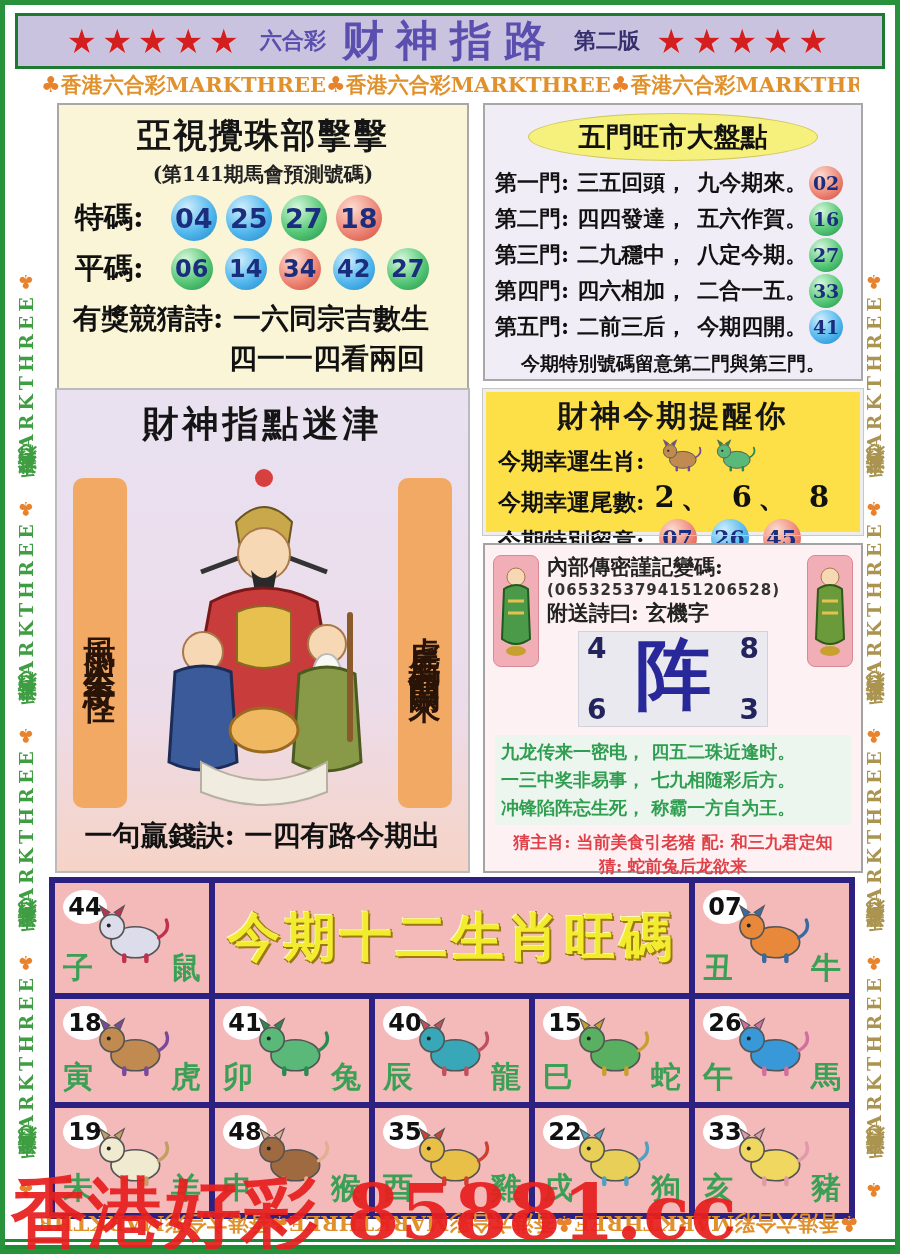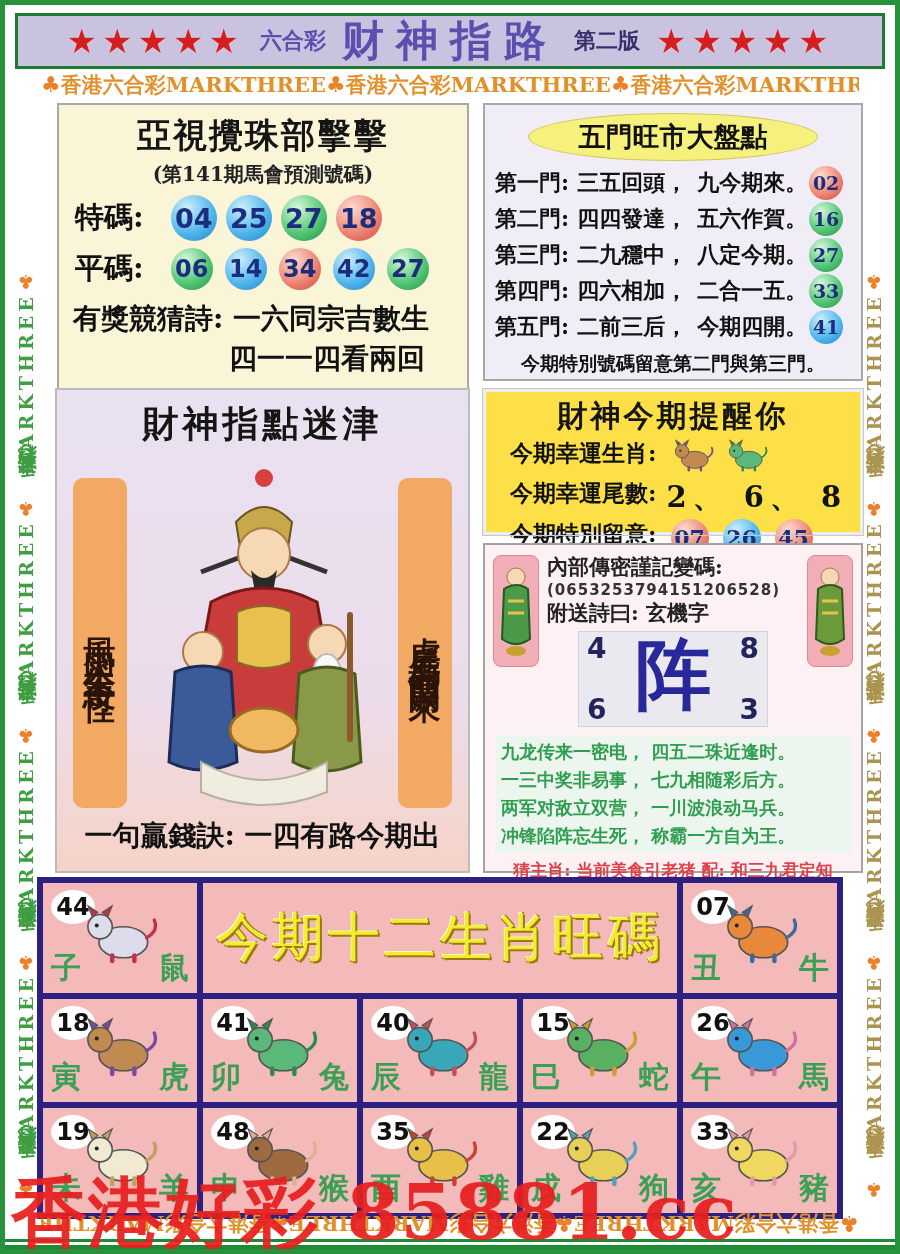--- a/index.html
+++ b/index.html
@@ -87,21 +87,21 @@
     font-size:32px; font-weight:bold; color:#2a1408; letter-spacing:9px;
     font-family:"DejaVu Serif", serif; }
   .maze-art { position:absolute; left:84px; top:72px; width:246px; height:360px; }
   .maze-bottom { position:absolute; bottom:16px; width:100%; text-align:center;
     font-size:28px; font-weight:bold; color:#111; font-family:"DejaVu Serif", serif; }
   
   .box-reminder { left:478px; top:384px; width:380px; height:146px;
     background:#fde047; border:3px solid #ededed; outline:1px solid #c8c8c8; }
   .rem-title { text-align:center; font-size:30px; font-weight:bold; color:#151515;
     letter-spacing:3px; margin-top:4px; font-family:"DejaVu Serif", serif; }
-  .rem-row { display:flex; align-items:flex-start; margin:1px 0 0 24px;
+  .rem-row { display:flex; align-items:flex-end; margin:1px 0 0 12px;
     font-size:23px; font-weight:bold; color:#111; font-family:"DejaVu Serif", serif; }
   .rem-row .val { margin-left:10px; font-size:29px; letter-spacing:6px; }
   .rem-row .ball { margin-left:6px; }
   .rem-animals { margin-left:14px; display:flex; gap:10px; align-items:center; }
   
   .box-secret { left:478px; top:538px; width:380px; height:330px;
     background:#fdf1f3; border:2px solid #a3a3a3; }
   .deity-card { position:absolute; top:10px; width:46px; height:112px;
     background:#f2aeb6; border:1px solid #d88a94; border-radius:8px;
     display:flex; align-items:center; justify-content:center; }
@@ -116,26 +116,26 @@
     font-size:76px; font-weight:bold; color:#28289a; font-family:"DejaVu Serif", serif; }
   .cnum { position:absolute; font-size:28px; font-weight:bold; color:#23235e; }
   .cnum.tl { left:8px; top:0; } .cnum.tr { right:8px; top:0; }
   .cnum.bl { left:8px; bottom:0; } .cnum.br { right:8px; bottom:0; }
   .sec-verse { margin:8px 10px 0; background:#ecf5ee; padding:3px 6px;
     font-size:18px; font-weight:bold; color:#2f9e50; line-height:1.55;
     font-family:"DejaVu Serif", serif; }
   .sec-hints { margin-top:5px; text-align:center; color:#e04048;
     font-size:17px; font-weight:bold; line-height:1.45; font-family:"DejaVu Serif", serif; }
   
-  .zgrid { position:absolute; left:32px; top:872px; width:806px; height:342px;
+  .zgrid { position:absolute; left:44px; top:872px; width:806px; height:342px;
     background:#2c2080; display:grid; grid-template-columns:repeat(5,1fr);
     grid-template-rows:110px 103px 1fr; gap:6px; padding:6px; }
   .zcell { background:#f4b9b9; position:relative; overflow:hidden; }
   .zbanner { grid-column:2/5; background:#f4b9b9; display:flex; align-items:center; justify-content:center; }
-  .zbanner span { font-size:52px; font-weight:normal; color:#f3eb2e; letter-spacing:4px;
+  .zbanner span { font-size:52px; font-weight:bold; color:#f3eb2e; letter-spacing:4px;
     font-family:"DejaVu Serif", serif;
     text-shadow:2px 2px 0 #9a7a10, -1px -1px 0 #fffbc0, 1px -1px 0 #9a7a10, -1px 1px 0 #9a7a10; }
   .znum { position:absolute; left:8px; top:7px; width:44px; height:34px; background:#fff;
     border-radius:50%; display:flex; align-items:center; justify-content:center;
     font-size:24px; font-weight:bold; color:#111; }
   .zbranch { position:absolute; left:8px; bottom:4px; font-size:30px; font-weight:bold;
     color:#3aa055; font-family:"DejaVu Serif", serif; }
   .zanimal-ch { position:absolute; right:8px; bottom:4px; font-size:30px; font-weight:bold;
     color:#3aa055; font-family:"DejaVu Serif", serif; }
   .zart { position:absolute; left:50%; top:50%; transform:translate(-50%,-54%); }
@@ -326,21 +326,20 @@
     <div class="char-block">
       <span class="cnum tl">4</span>
       <span class="cnum tr">8</span>
       <span class="char-big">阵</span>
       <span class="cnum bl">6</span>
       <span class="cnum br">3</span>
     </div>
     <div class="sec-verse" id="secret-verse">
         <div>九龙传来一密电， 四五二珠近逢时。</div>
         <div>一三中奖非易事， 七九相随彩后方。</div>
-        <div>两军对敌立双营， 一川波浪动马兵。</div>
         <div>冲锋陷阵忘生死， 称霸一方自为王。</div>
       </div>
     <div class="sec-hints">
       <div>猜主肖: 当前美食引老猪  配: 和三九君定知</div>
       <div>猜: 蛇前兔后龙欲来</div>
     </div>
   </div>
 
   <div class="zgrid" id="zodiac-grid">
       <div class="zcell">

